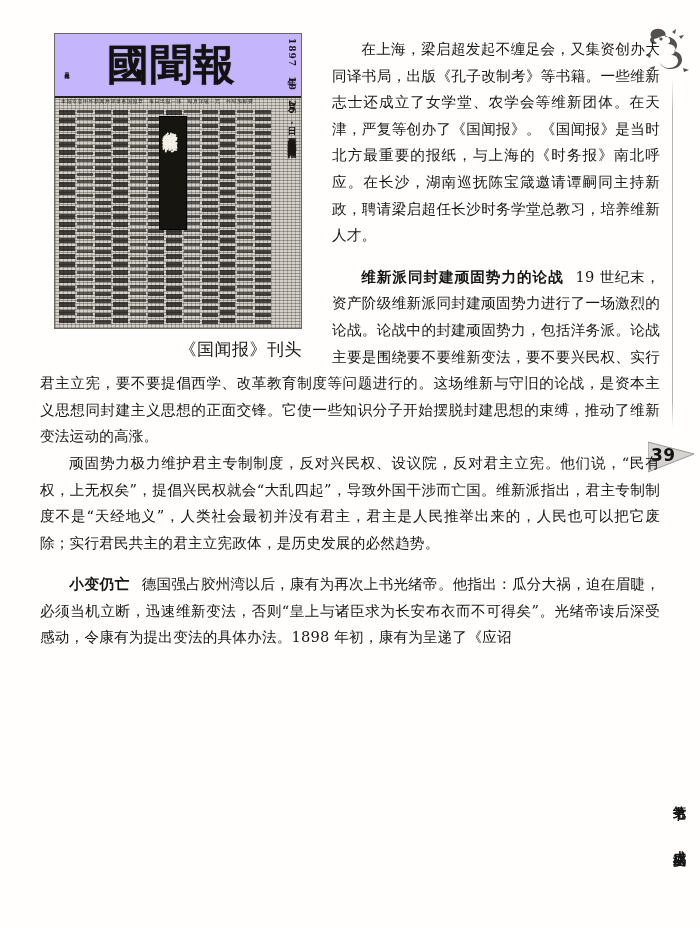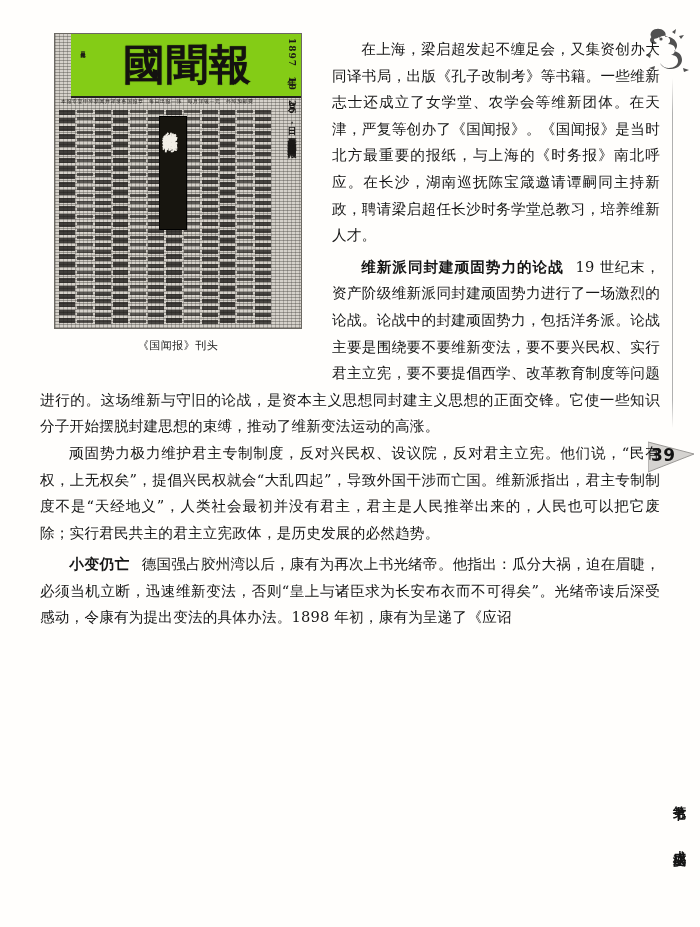--- a/index.html
+++ b/index.html
@@ -105,24 +105,25 @@
     position: absolute;
     inset: 0;
     background-color: #d8d4cc;
     background-image:
       repeating-linear-gradient(0deg, rgba(20,18,16,.40) 0px, rgba(20,18,16,.40) 1px, rgba(255,255,255,0) 1px, rgba(255,255,255,0) 3px),
       repeating-linear-gradient(90deg, rgba(20,18,16,.30) 0px, rgba(20,18,16,.30) 1px, rgba(255,255,255,0) 1px, rgba(255,255,255,0) 4px);
     opacity: .75;
   }
   .scan-masthead {
     position: absolute;
-    left: 16px; top: 0; right: 0;
+    left: 0; top: 0; right: 0;
     height: 62px;
     border-bottom: 2px solid #242220;
-    background: #84cc16;
+    background: #c4b5fd;
+    text-align: center;
   }
   .scan-title {
     position: absolute;
     left: 52px;
     top: 4px;
     font-family: "DejaVu Serif", "Liberation Serif", serif;
     font-weight: 700;
     font-size: 42px;
     line-height: 54px;
     letter-spacing: 1px;
@@ -201,22 +202,22 @@
     color: #f2efe7;
     font-size: 15px;
     font-weight: 700;
     line-height: 24px;
     letter-spacing: 1px;
     padding: 3px 4px;
     box-sizing: border-box;
   }
   .figure-caption {
     margin-top: 9px;
-    text-align: center;
-    font-size: 11px;
+    text-align: right;
+    font-size: 17px;
     letter-spacing: .5px;
     color: #1a1a1a;
   }
 
   
   .body-text {
     position: absolute;
     left: 40px;
     top: 36px;
     width: 620px;
@@ -230,21 +231,21 @@
   .float-spacer {
     float: left;
     width: 292px;
     height: 330px;
     shape-outside: content-box;
   }
   .body-text p {
     margin: 0;
     text-indent: 2em;
   }
-  .body-text p.gap-before { margin-top: 5px; }
+  .body-text p.gap-before { margin-top: 15px; }
   .run-in-head {
     font-family: "DejaVu Sans", "Liberation Sans", sans-serif;
     font-weight: 700;
     letter-spacing: .6px;
   }
   .run-in-head + .after-head { margin-left: .8em; }
 </style>
 </head>
 <body>
 

